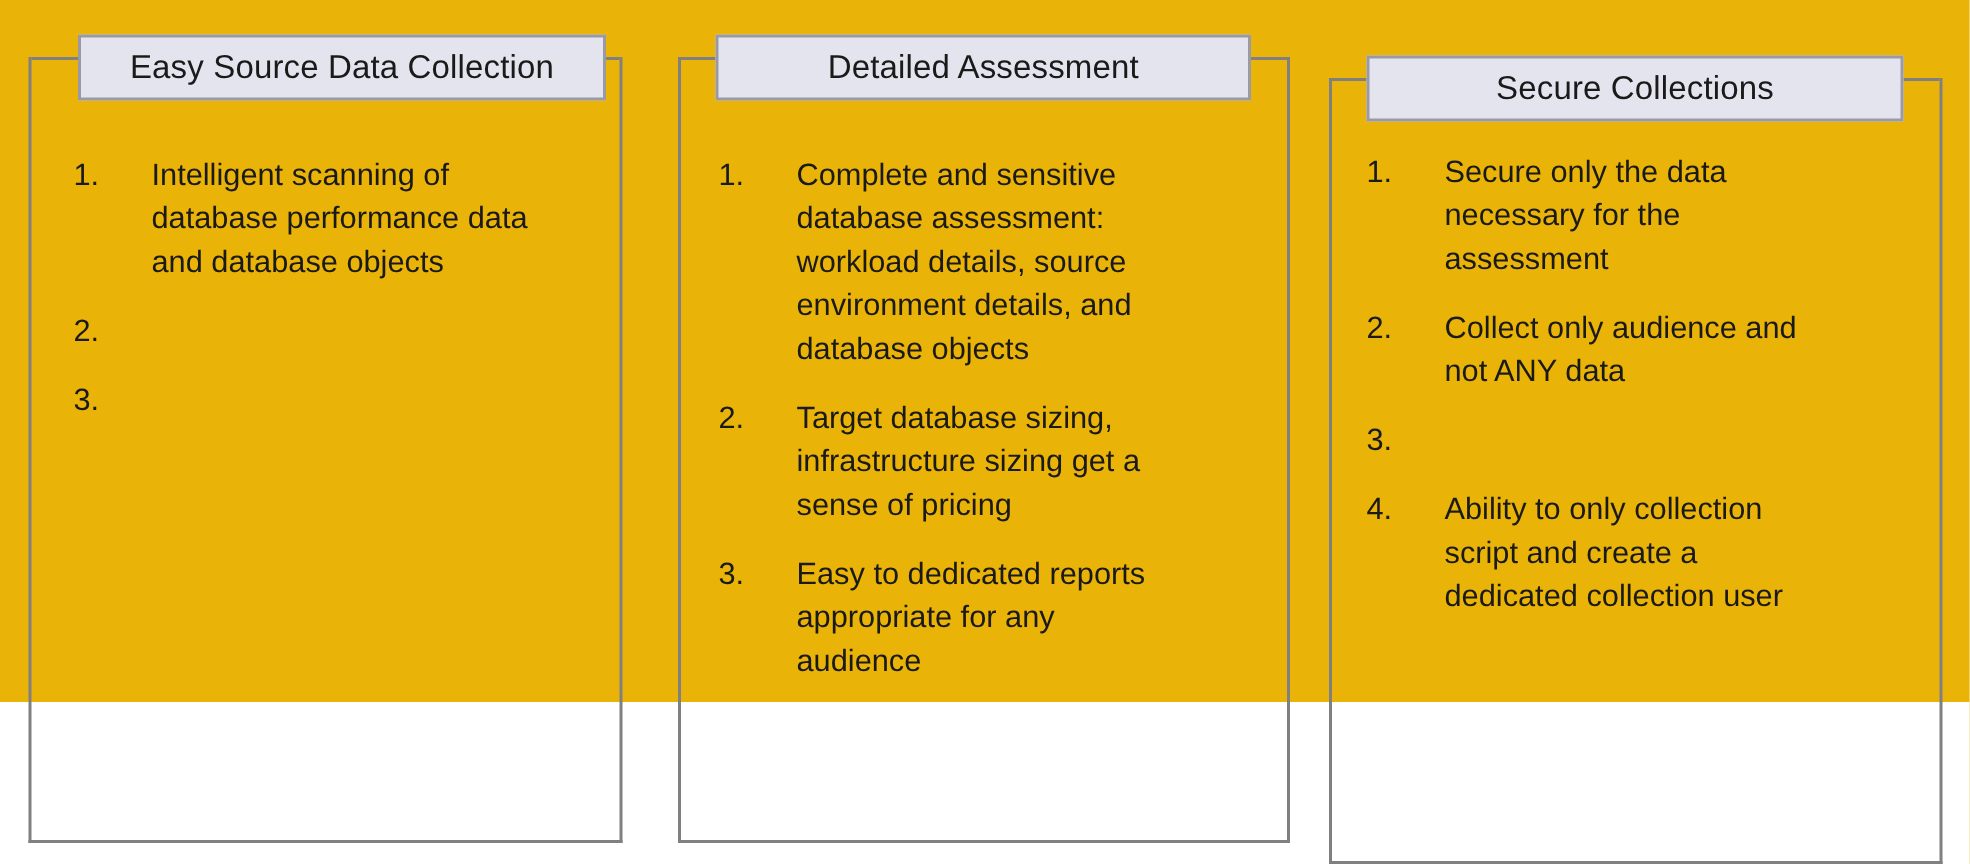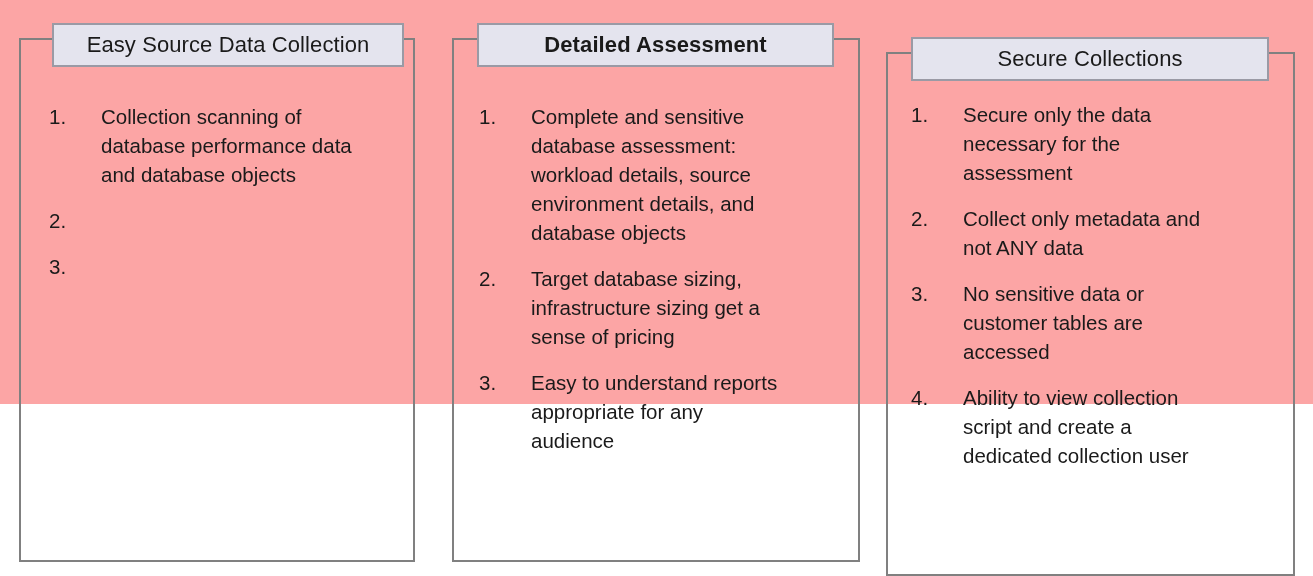--- a/index.html
+++ b/index.html
@@ -12,22 +12,22 @@
     width: 1313px;
     height: 576px;
     font-family: "Liberation Sans", sans-serif;
     color: #1a1a1a;
     overflow: hidden;
   }
 
   #canvas {
     position: relative;
     width: 1313px;
-    height: 404px;
-    background: #fca5a5;
+    height: 468px;
+    background: #eab308;
   }
 
   
   .panel {
     position: absolute;
     box-sizing: border-box;
   }
 
   
   .panel-frame {
@@ -106,58 +106,58 @@
   <div class="panel" style="left:19px; top:38px; width:396px; height:524px;">
     <div class="panel-frame">
       <div class="top-stub left" style="width:36px;"></div>
       <div class="top-stub right" style="width:14px;"></div>
     </div>
     <div class="panel-header" style="left:33px; top:-15px; width:352px; height:44px;">Easy Source Data Collection</div>
 
     <div class="panel-list" style="left:30px; top:64px; width:352px;">
       <div class="list-item" style="margin-bottom:17px;">
         <span class="list-num">1.</span>
-        <span class="list-text">Collection scanning of
+        <span class="list-text">Intelligent scanning of
 database performance data
 and database objects</span>
       </div>
       <div class="list-item" style="margin-bottom:17px;">
         <span class="list-num">2.</span>
       </div>
       <div class="list-item">
         <span class="list-num">3.</span>
       </div>
     </div>
   </div>
 
   <div class="panel" style="left:452px; top:38px; width:408px; height:524px;">
     <div class="panel-frame">
       <div class="top-stub left" style="width:27px;"></div>
       <div class="top-stub right" style="width:27px;"></div>
     </div>
-    <div class="panel-header" style="left:25px; top:-15px; width:357px; height:44px;font-weight:bold;">Detailed Assessment</div>
+    <div class="panel-header" style="left:25px; top:-15px; width:357px; height:44px;">Detailed Assessment</div>
 
     <div class="panel-list" style="left:27px; top:64px; width:360px;">
       <div class="list-item" style="margin-bottom:17px;">
         <span class="list-num">1.</span>
         <span class="list-text">Complete and sensitive
 database assessment:
 workload details, source
 environment details, and
 database objects</span>
       </div>
       <div class="list-item" style="margin-bottom:17px;">
         <span class="list-num">2.</span>
         <span class="list-text">Target database sizing,
 infrastructure sizing get a
 sense of pricing</span>
       </div>
       <div class="list-item">
         <span class="list-num">3.</span>
-        <span class="list-text">Easy to understand reports
+        <span class="list-text">Easy to dedicated reports
 appropriate for any
 audience</span>
       </div>
     </div>
   </div>
 
   <div class="panel" style="left:886px; top:52px; width:409px; height:524px;">
     <div class="panel-frame">
       <div class="top-stub left" style="width:27px;"></div>
       <div class="top-stub right" style="width:27px;"></div>
@@ -166,31 +166,28 @@
 
     <div class="panel-list" style="left:25px; top:48px; width:365px;">
         <div class="list-item" style="margin-bottom:17px;">
         <span class="list-num">1.</span>
         <span class="list-text">Secure only the data
 necessary for the
 assessment</span>
       </div>
       <div class="list-item" style="margin-bottom:17px;">
         <span class="list-num">2.</span>
-        <span class="list-text">Collect only metadata and
+        <span class="list-text">Collect only audience and
 not ANY data</span>
       </div>
       <div class="list-item" style="margin-bottom:17px;">
         <span class="list-num">3.</span>
-        <span class="list-text">No sensitive data or
-customer tables are
-accessed</span>
       </div>
       <div class="list-item">
         <span class="list-num">4.</span>
-        <span class="list-text">Ability to view collection
+        <span class="list-text">Ability to only collection
 script and create a
 dedicated collection user</span>
       </div>
     </div>
   </div>
 
 </div>
 
 </body></html>

